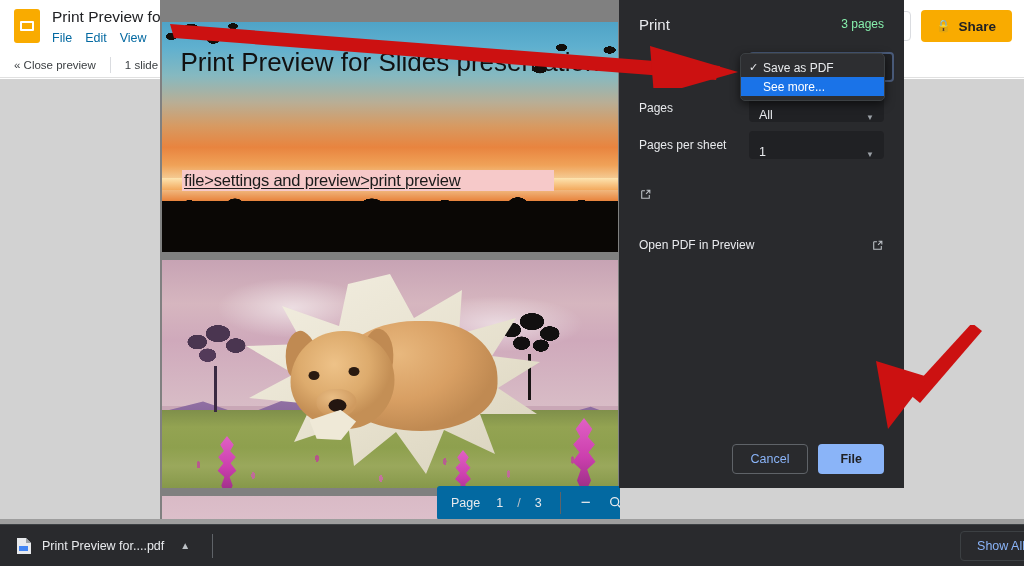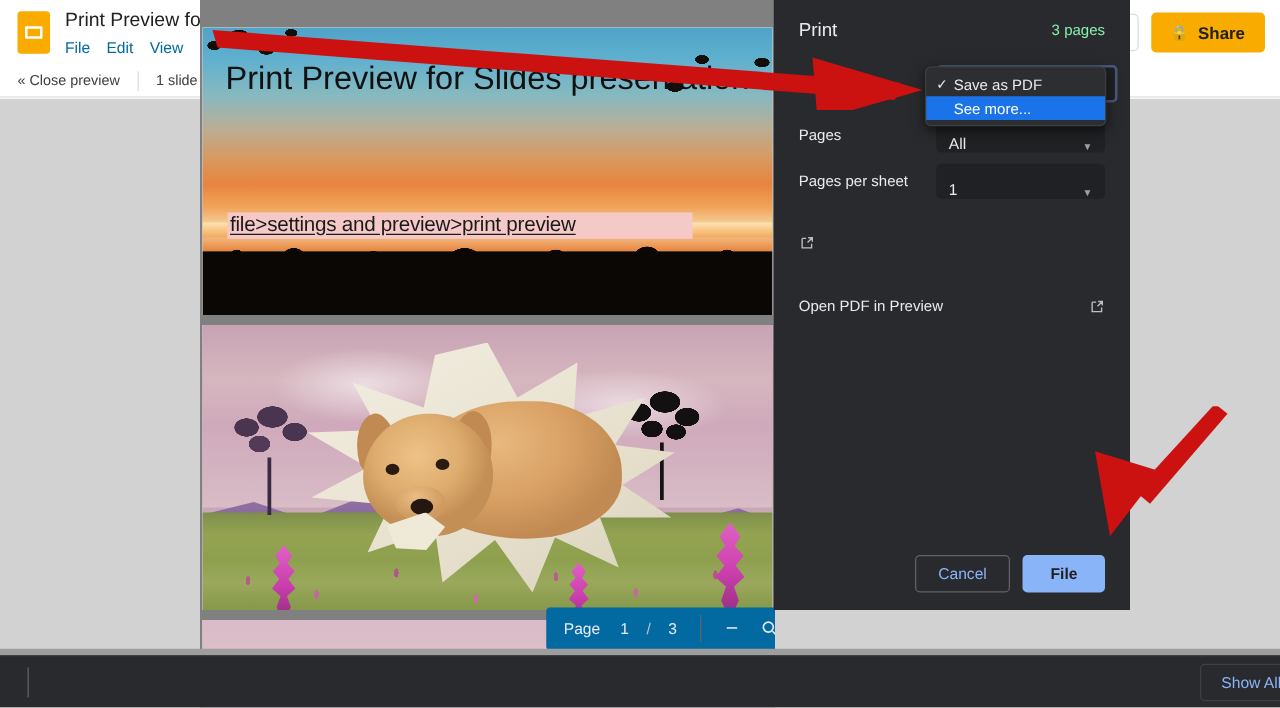--- a/index.html
+++ b/index.html
@@ -538,17 +538,28 @@
     <path d="M490 28 L578 54 L494 78 Z" fill="#cc1111"></path>
   </svg>
 
   <svg class="arrow-svg" style="left:870px;top:325px;width:120px;height:110px;" viewBox="0 0 120 110">
     <path d="M112 6 L50 78 L38 68 L102 -2 Z" fill="#cc1111"></path>
     <path d="M58 52 L18 104 L6 36 Z" fill="#cc1111"></path>
   </svg>
 
   <div class="scroll-strip"></div>
   <div class="shelf">
+    <div class="dl-item">
+      <span class="dl-file-icon">
+        <svg viewBox="0 0 16 18">
+          <path d="M1 1h9l5 5v11H1z" fill="#e8eaed"></path>
+          <path d="M10 1l5 5h-5z" fill="#9aa0a6"></path>
+          <rect x="3" y="9" width="9" height="5" fill="#4285f4"></rect>
+        </svg>
+      </span>
+      <span class="dl-name">Print Preview for....pdf</span>
+      <span class="dl-caret">▲</span>
+    </div>
     <div class="shelf-sep"></div>
     <div class="show-all">Show All</div>
   </div>
 
 </div>
 
 </body></html>

